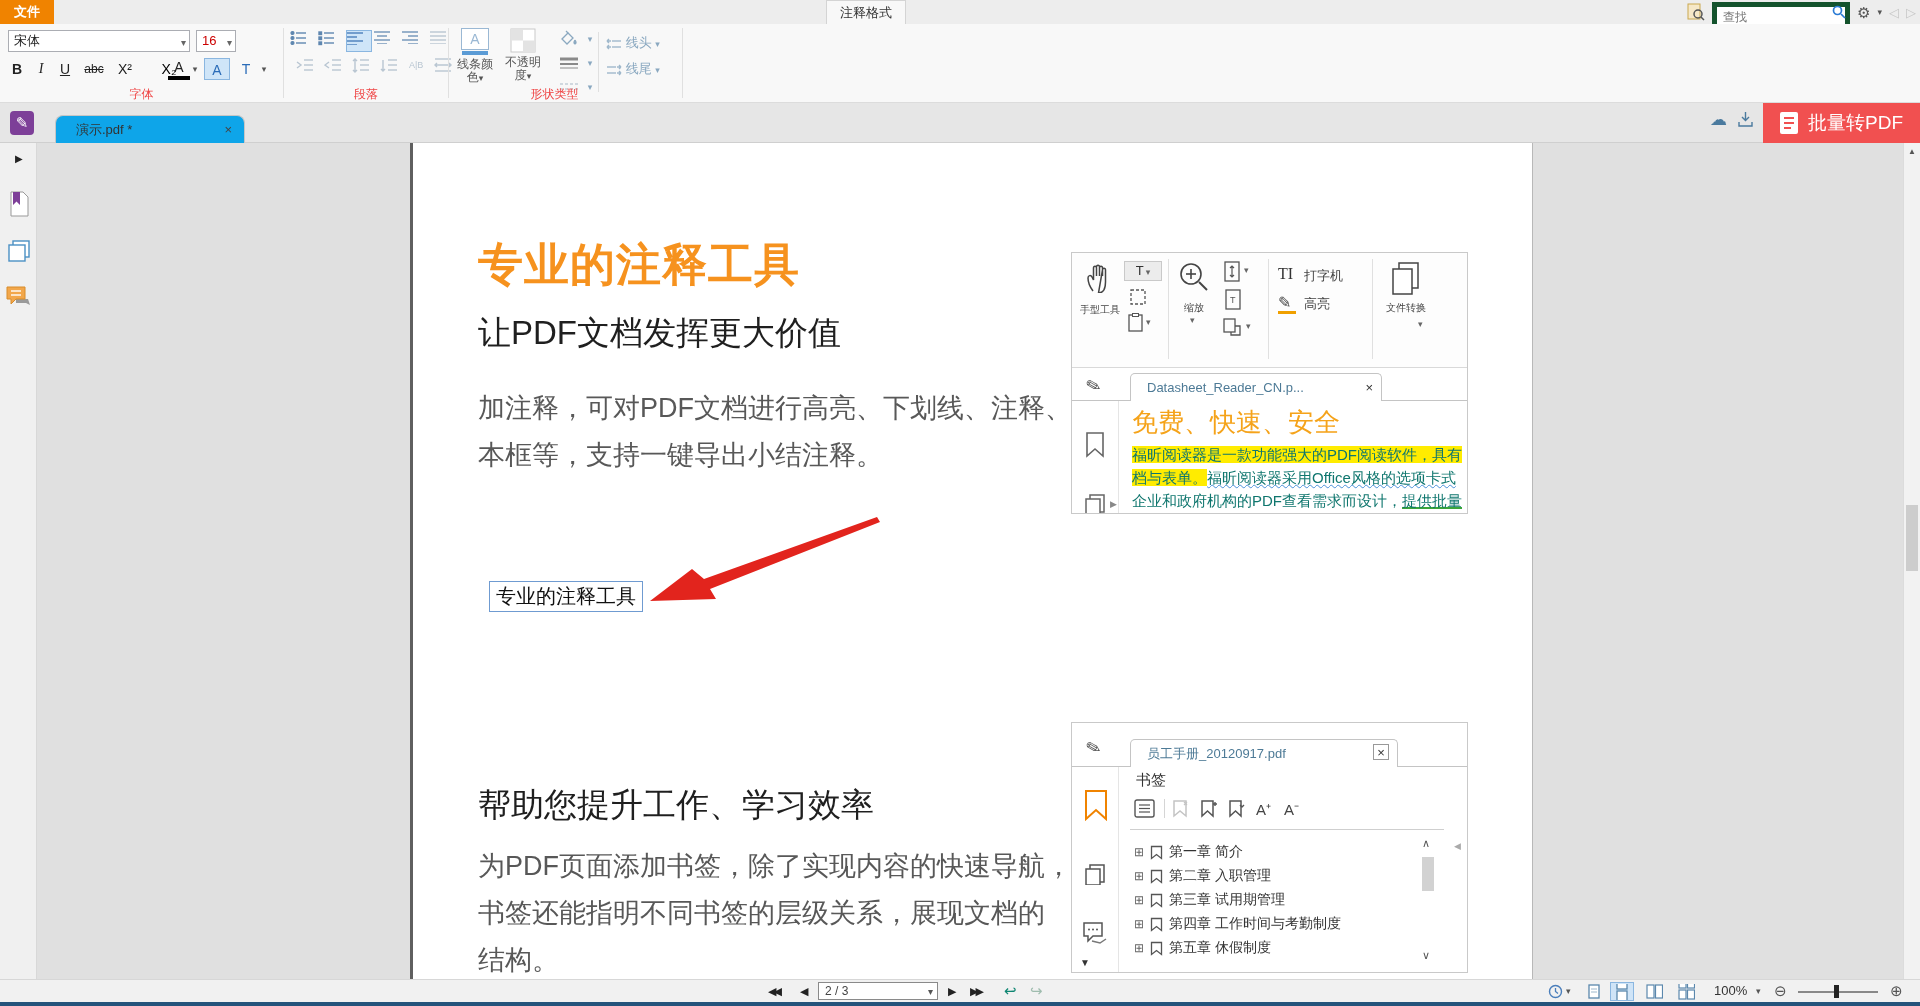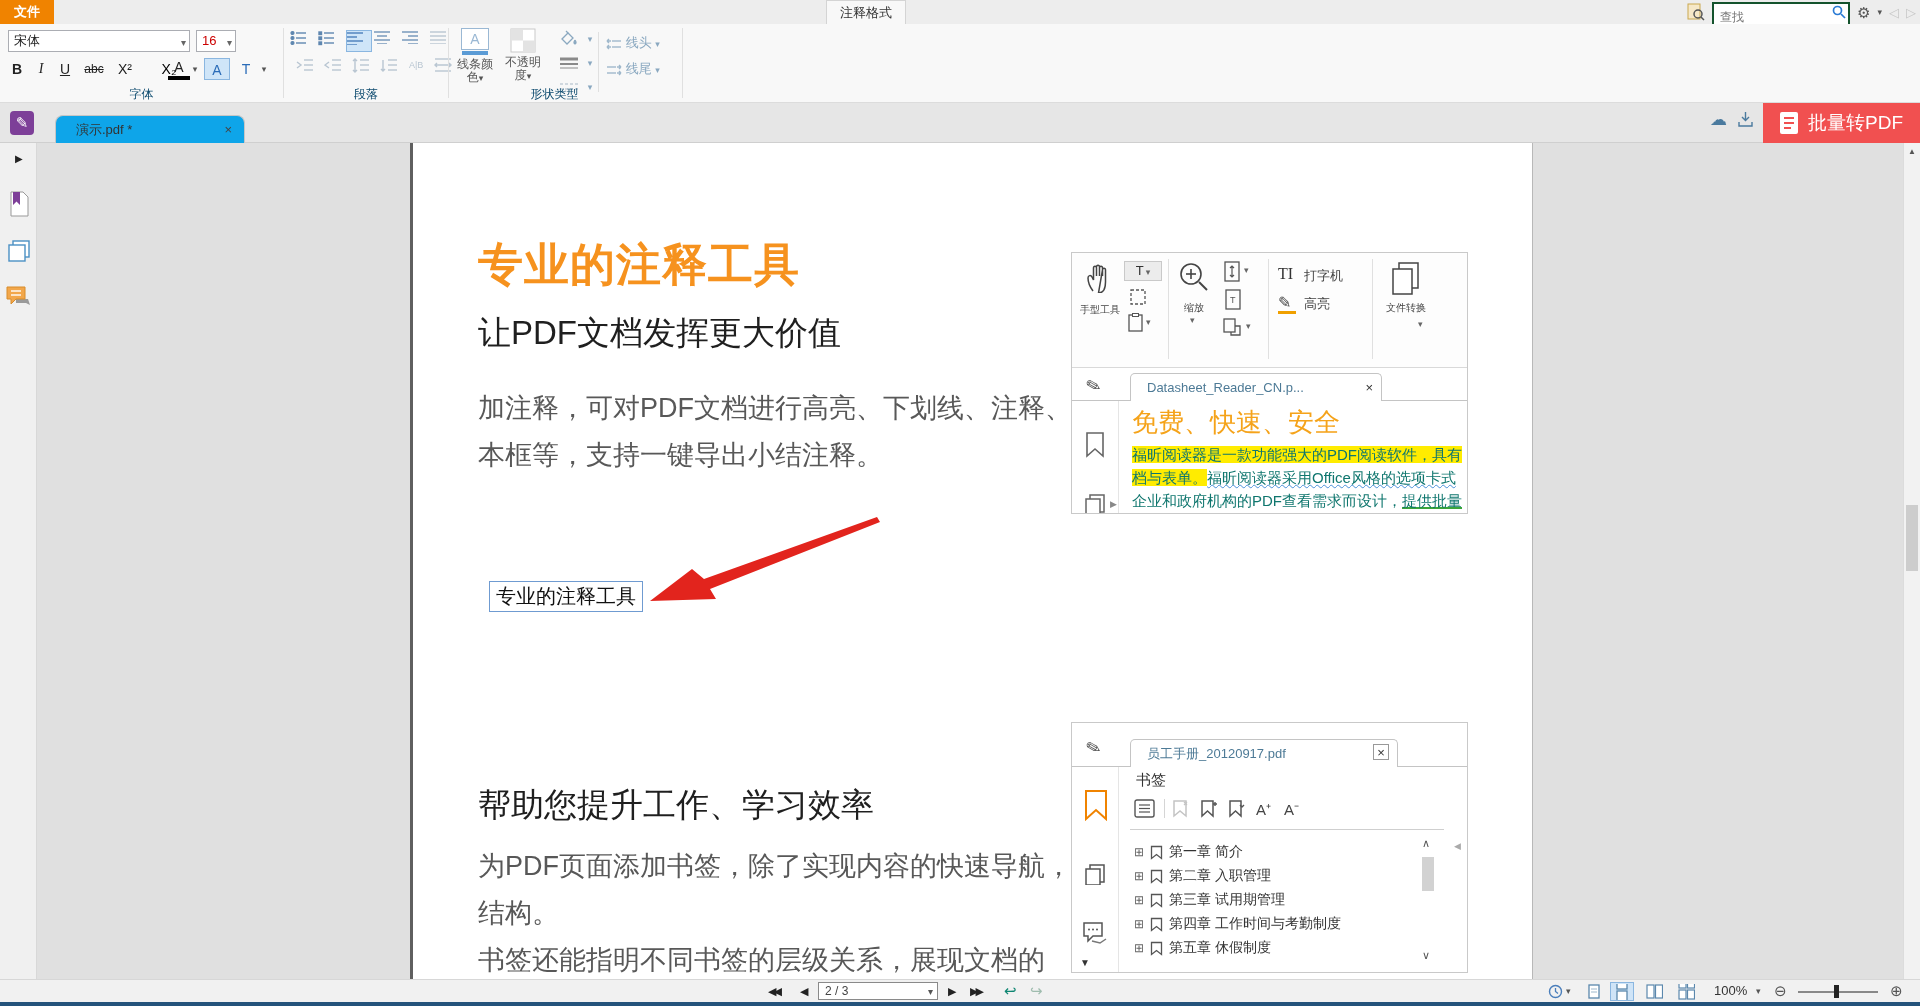--- a/index.html
+++ b/index.html
@@ -10,34 +10,34 @@
   
   .menubar{position:absolute;left:0;top:0;width:1920px;height:24px;background:#ededed;font-size:13px}
   .file-btn{position:absolute;left:0;top:0;width:54px;height:24px;background:#F08300;color:#fff;
             font-weight:bold;text-align:center;line-height:24px}
   .menu-items{position:absolute;left:54px;top:0;height:24px;display:flex}
   .mi{padding:0 12px;line-height:24px;white-space:nowrap}
   .format-tab{position:absolute;left:826px;top:0;width:80px;height:24px;line-height:24px;text-align:center;
               background:#f8f8f8;border:1px solid #d4d4d4;border-bottom:none;box-sizing:border-box}
   .mb-right{position:absolute;right:4px;top:2px;height:20px;display:flex;align-items:center;gap:7px}
   .search-wrap{position:relative;width:138px;height:20px}
-  .search-input{width:138px;height:29px;border:2px solid #14532d;background:#fff;font-size:12px;
+  .search-input{width:138px;height:29px;border:5px solid #14532d;background:#fff;font-size:12px;
                 padding:0 22px 0 6px;box-sizing:border-box;font-family:"Liberation Sans",sans-serif}
   .search-mag{position:absolute;right:4px;top:3px}
   .glyph{line-height:1}
   .dim{color:#c6c6c6}
   
   .ribbon{position:absolute;left:0;top:24px;width:1920px;height:79px;background:#f8f8f8;
           border-bottom:1px solid #dcdcdc;box-sizing:border-box}
   .combo{position:absolute;background:#fff;border:1px solid #abadb3;box-sizing:border-box;
          font-size:13px;line-height:20px;padding-left:5px;color:#222}
   .combo .dd{position:absolute;right:3px;top:2px;color:#666;font-size:10px}
   .rbtn{position:absolute;height:22px;text-align:center;line-height:22px;font-size:14px;color:#222}
   .hl-blue{background:#cfe5f8;border:1px solid #8ab6e0;box-sizing:border-box}
-  .group-label{position:absolute;top:62px;font-size:12px;color:#0c4a6e;text-align:center}
+  .group-label{position:absolute;top:62px;font-size:12px;color:#ef4444;text-align:center}
   .vsep{position:absolute;top:4px;height:70px;width:1px;background:#e0e0e0}
   .bigbtn{position:absolute;top:2px;width:46px;height:74px;text-align:center}
   .bigbtn .txt{font-size:12px;line-height:13px;color:#555;margin-top:3px}
   .shape-dim{color:#8aa8c0}
   
   .tabbar{position:absolute;left:0;top:103px;width:1920px;height:40px;background:#e6e6e6;
           border-bottom:1px solid #cfcfcf;box-sizing:border-box}
   .logo{position:absolute;left:10px;top:8px;width:24px;height:24px;background:#7d3f98;border-radius:4px;
         color:#fff;text-align:center;line-height:24px;font-size:15px}
   .doc-tab{position:absolute;left:55px;top:12px;width:190px;height:28px;background:#0ea5e9;
@@ -470,22 +470,22 @@
         <span class="abs" style="left:38px;top:246px;font-size:9px;color:#888">▶</span>
         <div class="shot-h" style="left:60px;top:152px">免费、快速、安全</div>
         <div class="shot-line" style="left:60px;top:193px"><span class="yhl">福昕阅读器是一款功能强大的PDF阅读软件，具有</span></div>
         <div class="shot-line" style="left:60px;top:216px"><span class="yhl">档与表单。</span><span class="wavy">福昕阅读器采用Office风格的选项卡式</span></div>
         <div class="shot-line" style="left:60px;top:239px"><span>企业和政府机构的PDF查看需求而设计，</span><span class="grn">提供批量</span></div>
       </div>
 
       <div class="h2" style="left:65px;top:640px">帮助您提升工作、学习效率</div>
       <div class="body-block" style="left:65px;top:700px">
         <div>为PDF页面添加书签，除了实现内容的快速导航，</div>
+        <div>书签还能指明不同书签的层级关系，展现文档的</div>
         <div>结构。</div>
-        <div>书签还能指明不同书签的层级关系，展现文档的</div>
       </div>
 
       <div class="shot" style="left:658px;top:579px;width:397px;height:251px">
         <span class="abs" style="left:14px;top:14px;font-size:18px;color:#555;transform:rotate(-15deg)">✎</span>
         <div class="hline" style="left:0;top:43px;width:397px"></div>
         <div class="stab" style="left:58px;top:16px;width:268px;height:28px;line-height:27px;padding-left:16px">
           <span>员工手册_20120917.pdf</span>
           <span class="close" style="top:4px;width:16px;height:16px;line-height:15px;text-align:center;border:1px solid #999;box-sizing:border-box">×</span>
         </div>
         <div class="vline" style="left:46px;top:44px;height:207px"></div>

